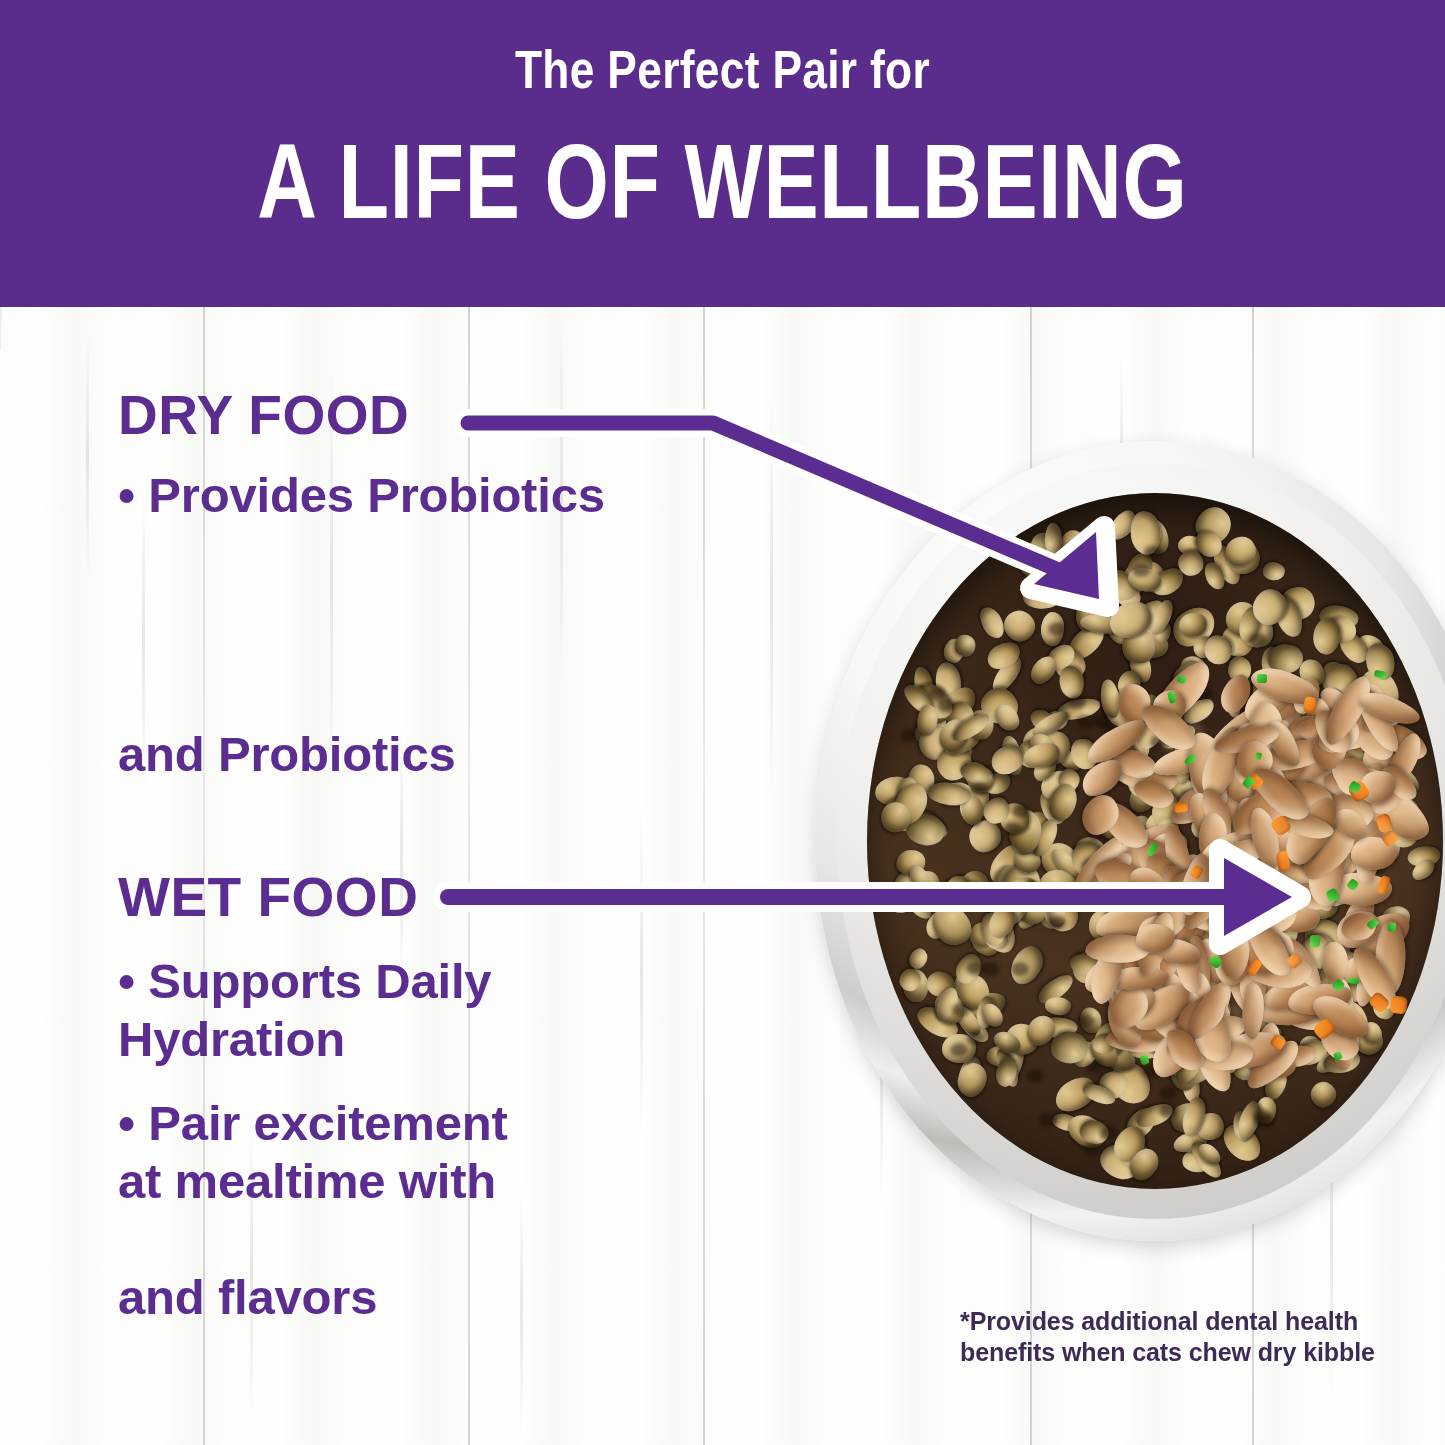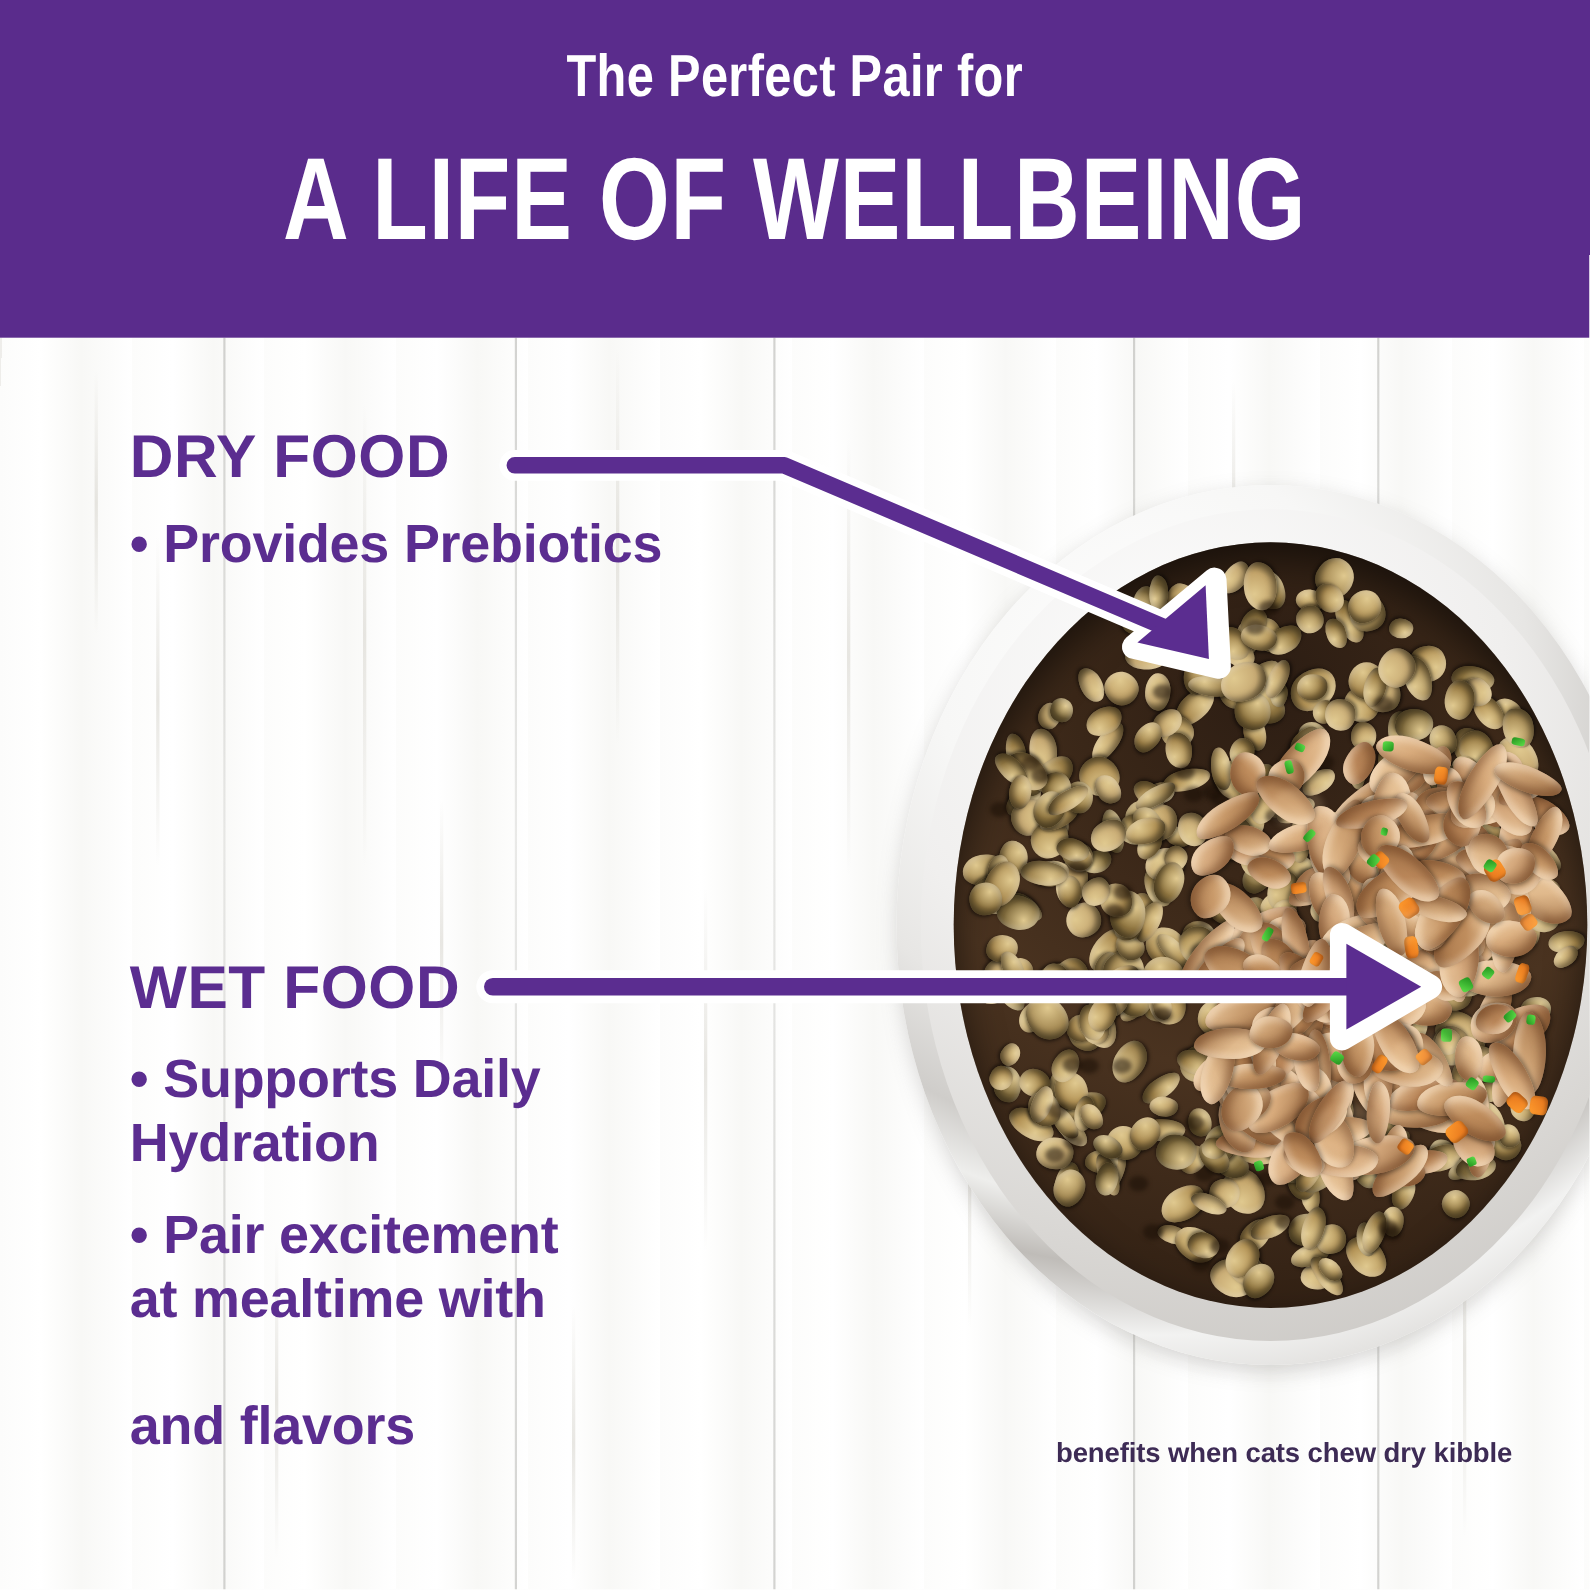--- a/index.html
+++ b/index.html
@@ -993,29 +993,31 @@
     <g>
       <path d="M448,897 L1258,897" fill="none" stroke="#FFFFFF" stroke-width="30" stroke-linecap="round"></path>
       <path d="M1220,850 L1300,897 L1220,944 Z" fill="#FFFFFF" stroke="#FFFFFF" stroke-width="22" stroke-linejoin="round"></path>
       <path d="M448,897 L1252,897" fill="none" stroke="#5B2D90" stroke-width="16" stroke-linecap="round"></path>
       <path d="M1224,858 L1292,897 L1224,936 Z" fill="#5B2D90"></path>
     </g>
   </svg>
 
   <div class="sect-title" style="left:118px;top:386px">DRY FOOD</div>
 
-  <div class="bullet" style="left:118px;top:466px">• Provides Prebiotics</div>
-
+  <div class="bullet" style="left:118px;top:466px">• Provides Probiotics</div>
+
+  <div class="bullet" style="left:118px;top:725px">and Probiotics</div>
 
   <div class="sect-title" style="left:118px;top:868px">WET FOOD</div>
 
   <div class="bullet" style="left:118px;top:952px">• Supports Daily</div>
   <div class="bullet" style="left:118px;top:1010px">Hydration</div>
 
   <div class="bullet" style="left:118px;top:1094px">• Pair excitement</div>
   <div class="bullet" style="left:118px;top:1152px">at mealtime with</div>
   <div class="bullet" style="left:118px;top:1268px">and flavors</div>
 
   <div class="footnote">
+    <div>*Provides additional dental health</div>
     <div>benefits when cats chew dry kibble</div>
   </div>
 
 </div>
 
 </body></html>

